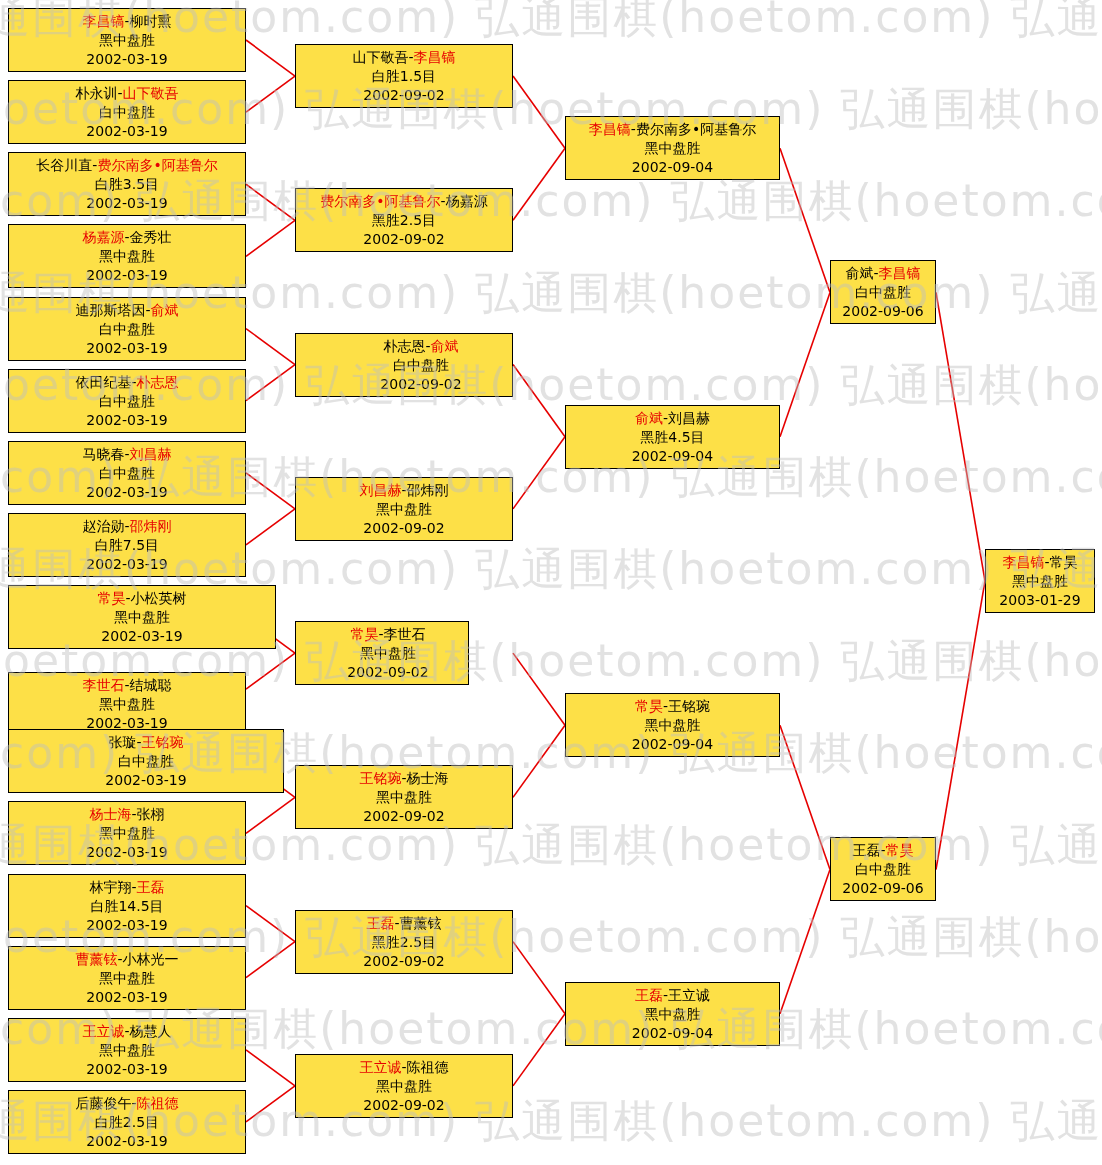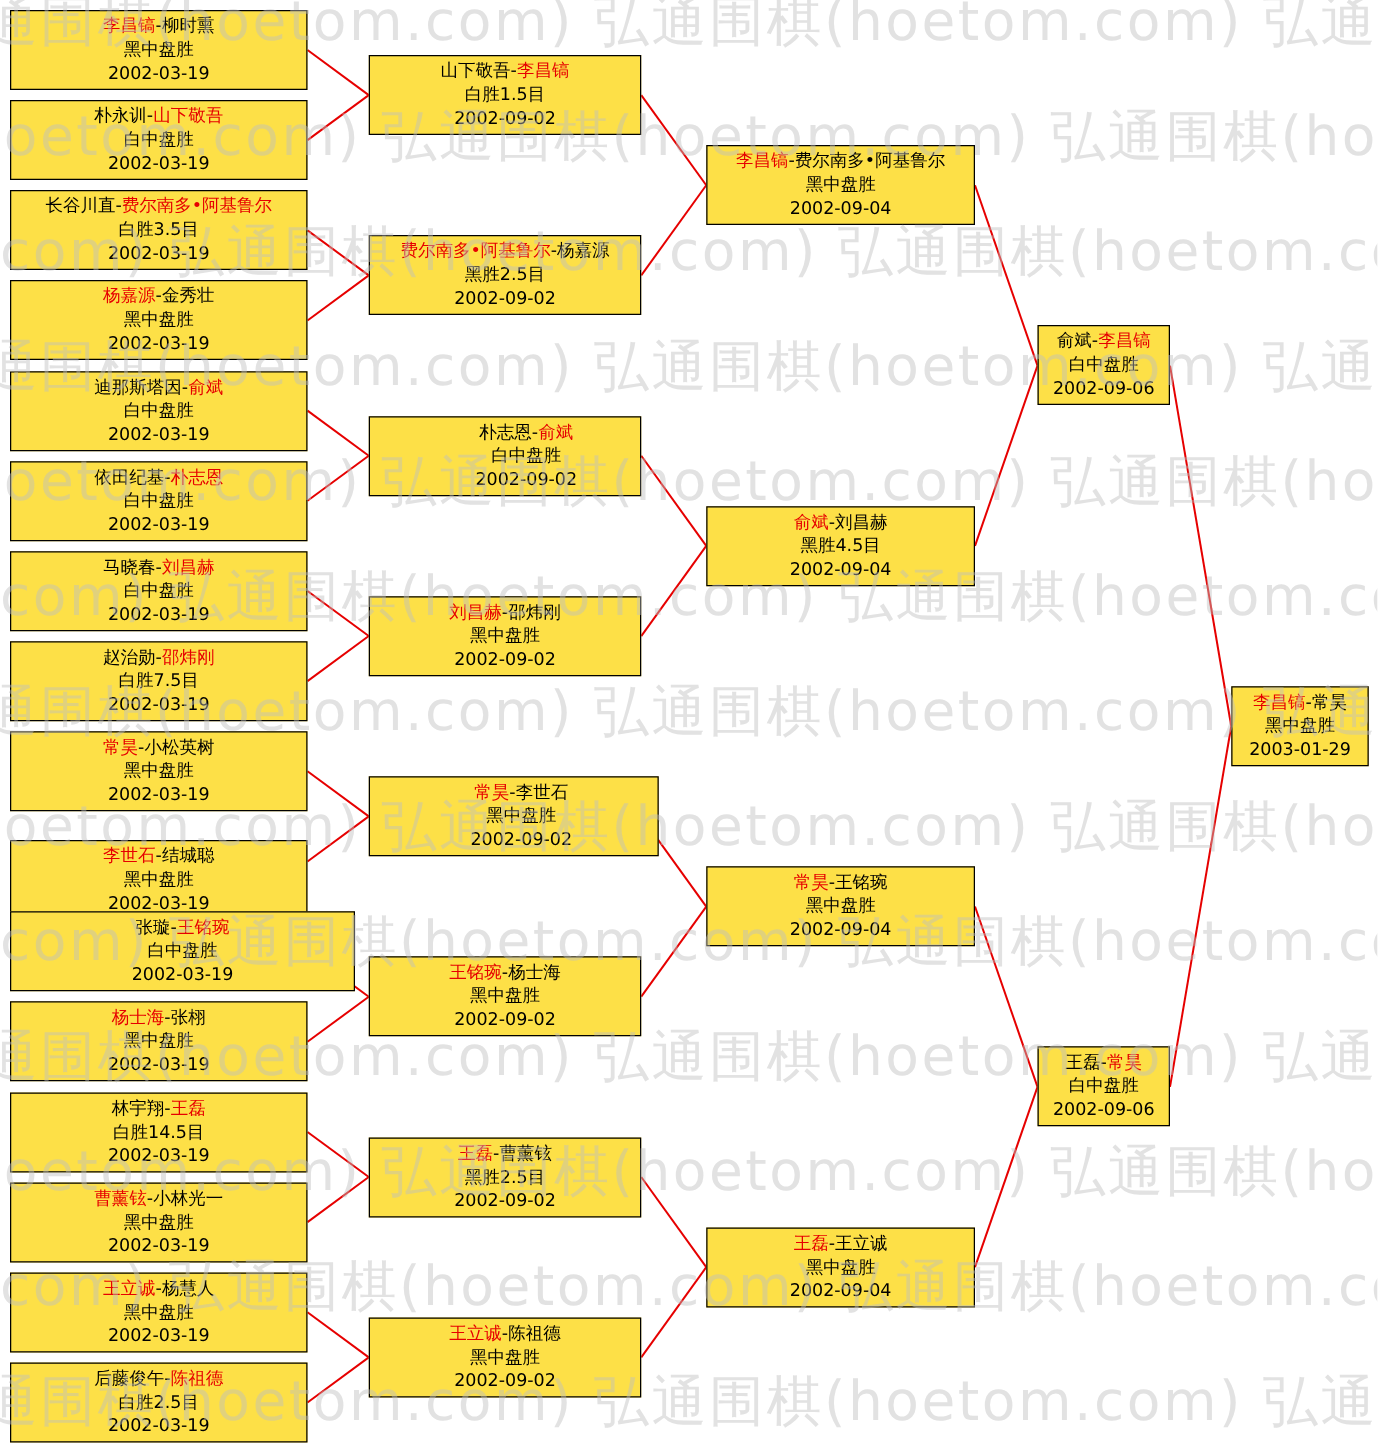--- a/index.html
+++ b/index.html
@@ -111,21 +111,21 @@
     <div class="match-box" style="left: 8px; top: 441px; width: 238px; height: 64px;">
     <div class="players"><span class="p1">马晓春</span><span class="dash">-</span><span class="p2 win">刘昌赫</span></div>
     <div class="result">白中盘胜</div>
     <div class="date">2002-03-19</div>
   </div>
     <div class="match-box" style="left: 8px; top: 513px; width: 238px; height: 64px;">
     <div class="players"><span class="p1">赵治勋</span><span class="dash">-</span><span class="p2 win">邵炜刚</span></div>
     <div class="result">白胜7.5目</div>
     <div class="date">2002-03-19</div>
   </div>
-    <div class="match-box" style="left: 8px; top: 585px; width: 238px; height: 64px;">
+    <div class="match-box" style="left: 8px; top: 585px; width: 268px; height: 64px;">
     <div class="players"><span class="p1 win">常昊</span><span class="dash">-</span><span class="p2">小松英树</span></div>
     <div class="result">黑中盘胜</div>
     <div class="date">2002-03-19</div>
   </div>
     <div class="match-box" style="left: 8px; top: 657px; width: 238px; height: 64px; margin-top: 15px;">
     <div class="players"><span class="p1 win">李世石</span><span class="dash">-</span><span class="p2">结城聪</span></div>
     <div class="result">黑中盘胜</div>
     <div class="date">2002-03-19</div>
   </div>
     <div class="match-box" style="left: 8px; top: 729px; width: 276px; height: 64px; justify-content: center;">
@@ -171,21 +171,21 @@
     <div class="match-box" style="left: 295px; top: 333px; width: 218px; height: 64px; padding-left: 34px;">
     <div class="players"><span class="p1">朴志恩</span><span class="dash">-</span><span class="p2 win">俞斌</span></div>
     <div class="result">白中盘胜</div>
     <div class="date">2002-09-02</div>
   </div>
     <div class="match-box" style="left: 295px; top: 477px; width: 218px; height: 64px;">
     <div class="players"><span class="p1 win">刘昌赫</span><span class="dash">-</span><span class="p2">邵炜刚</span></div>
     <div class="result">黑中盘胜</div>
     <div class="date">2002-09-02</div>
   </div>
-    <div class="match-box" style="left: 295px; top: 621px; width: 232px; height: 64px; padding-left: 12px;">
+    <div class="match-box" style="left: 295px; top: 621px; width: 174px; height: 64px; padding-left: 12px;">
     <div class="players"><span class="p1 win">常昊</span><span class="dash">-</span><span class="p2">李世石</span></div>
     <div class="result">黑中盘胜</div>
     <div class="date">2002-09-02</div>
   </div>
     <div class="match-box" style="left: 295px; top: 765px; width: 218px; height: 64px;">
     <div class="players"><span class="p1 win">王铭琬</span><span class="dash">-</span><span class="p2">杨士海</span></div>
     <div class="result">黑中盘胜</div>
     <div class="date">2002-09-02</div>
   </div>
     <div class="match-box" style="left: 295px; top: 910px; width: 218px; height: 64px; align-items: center;">

